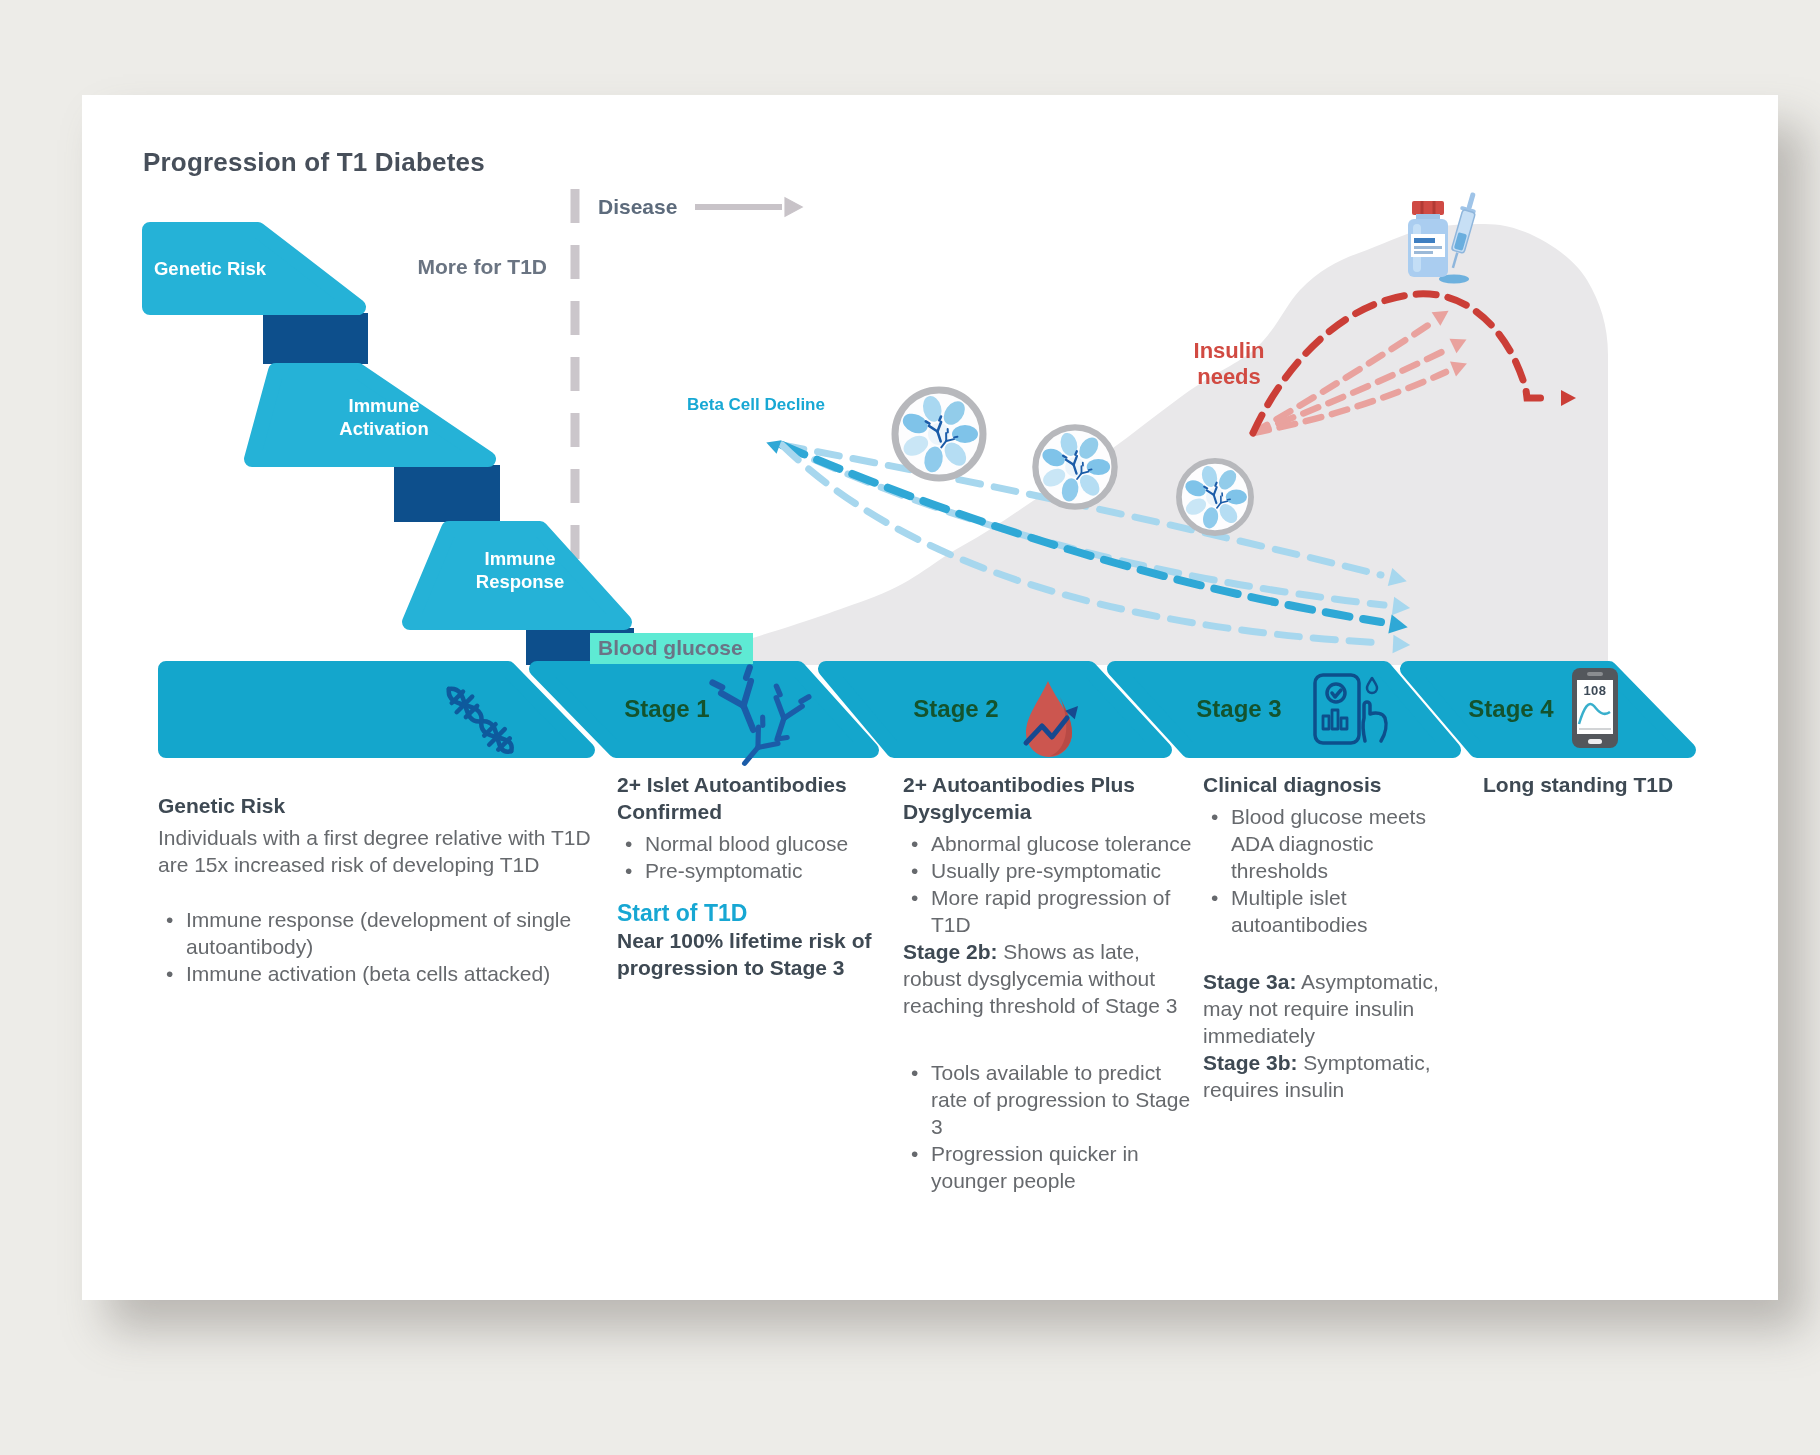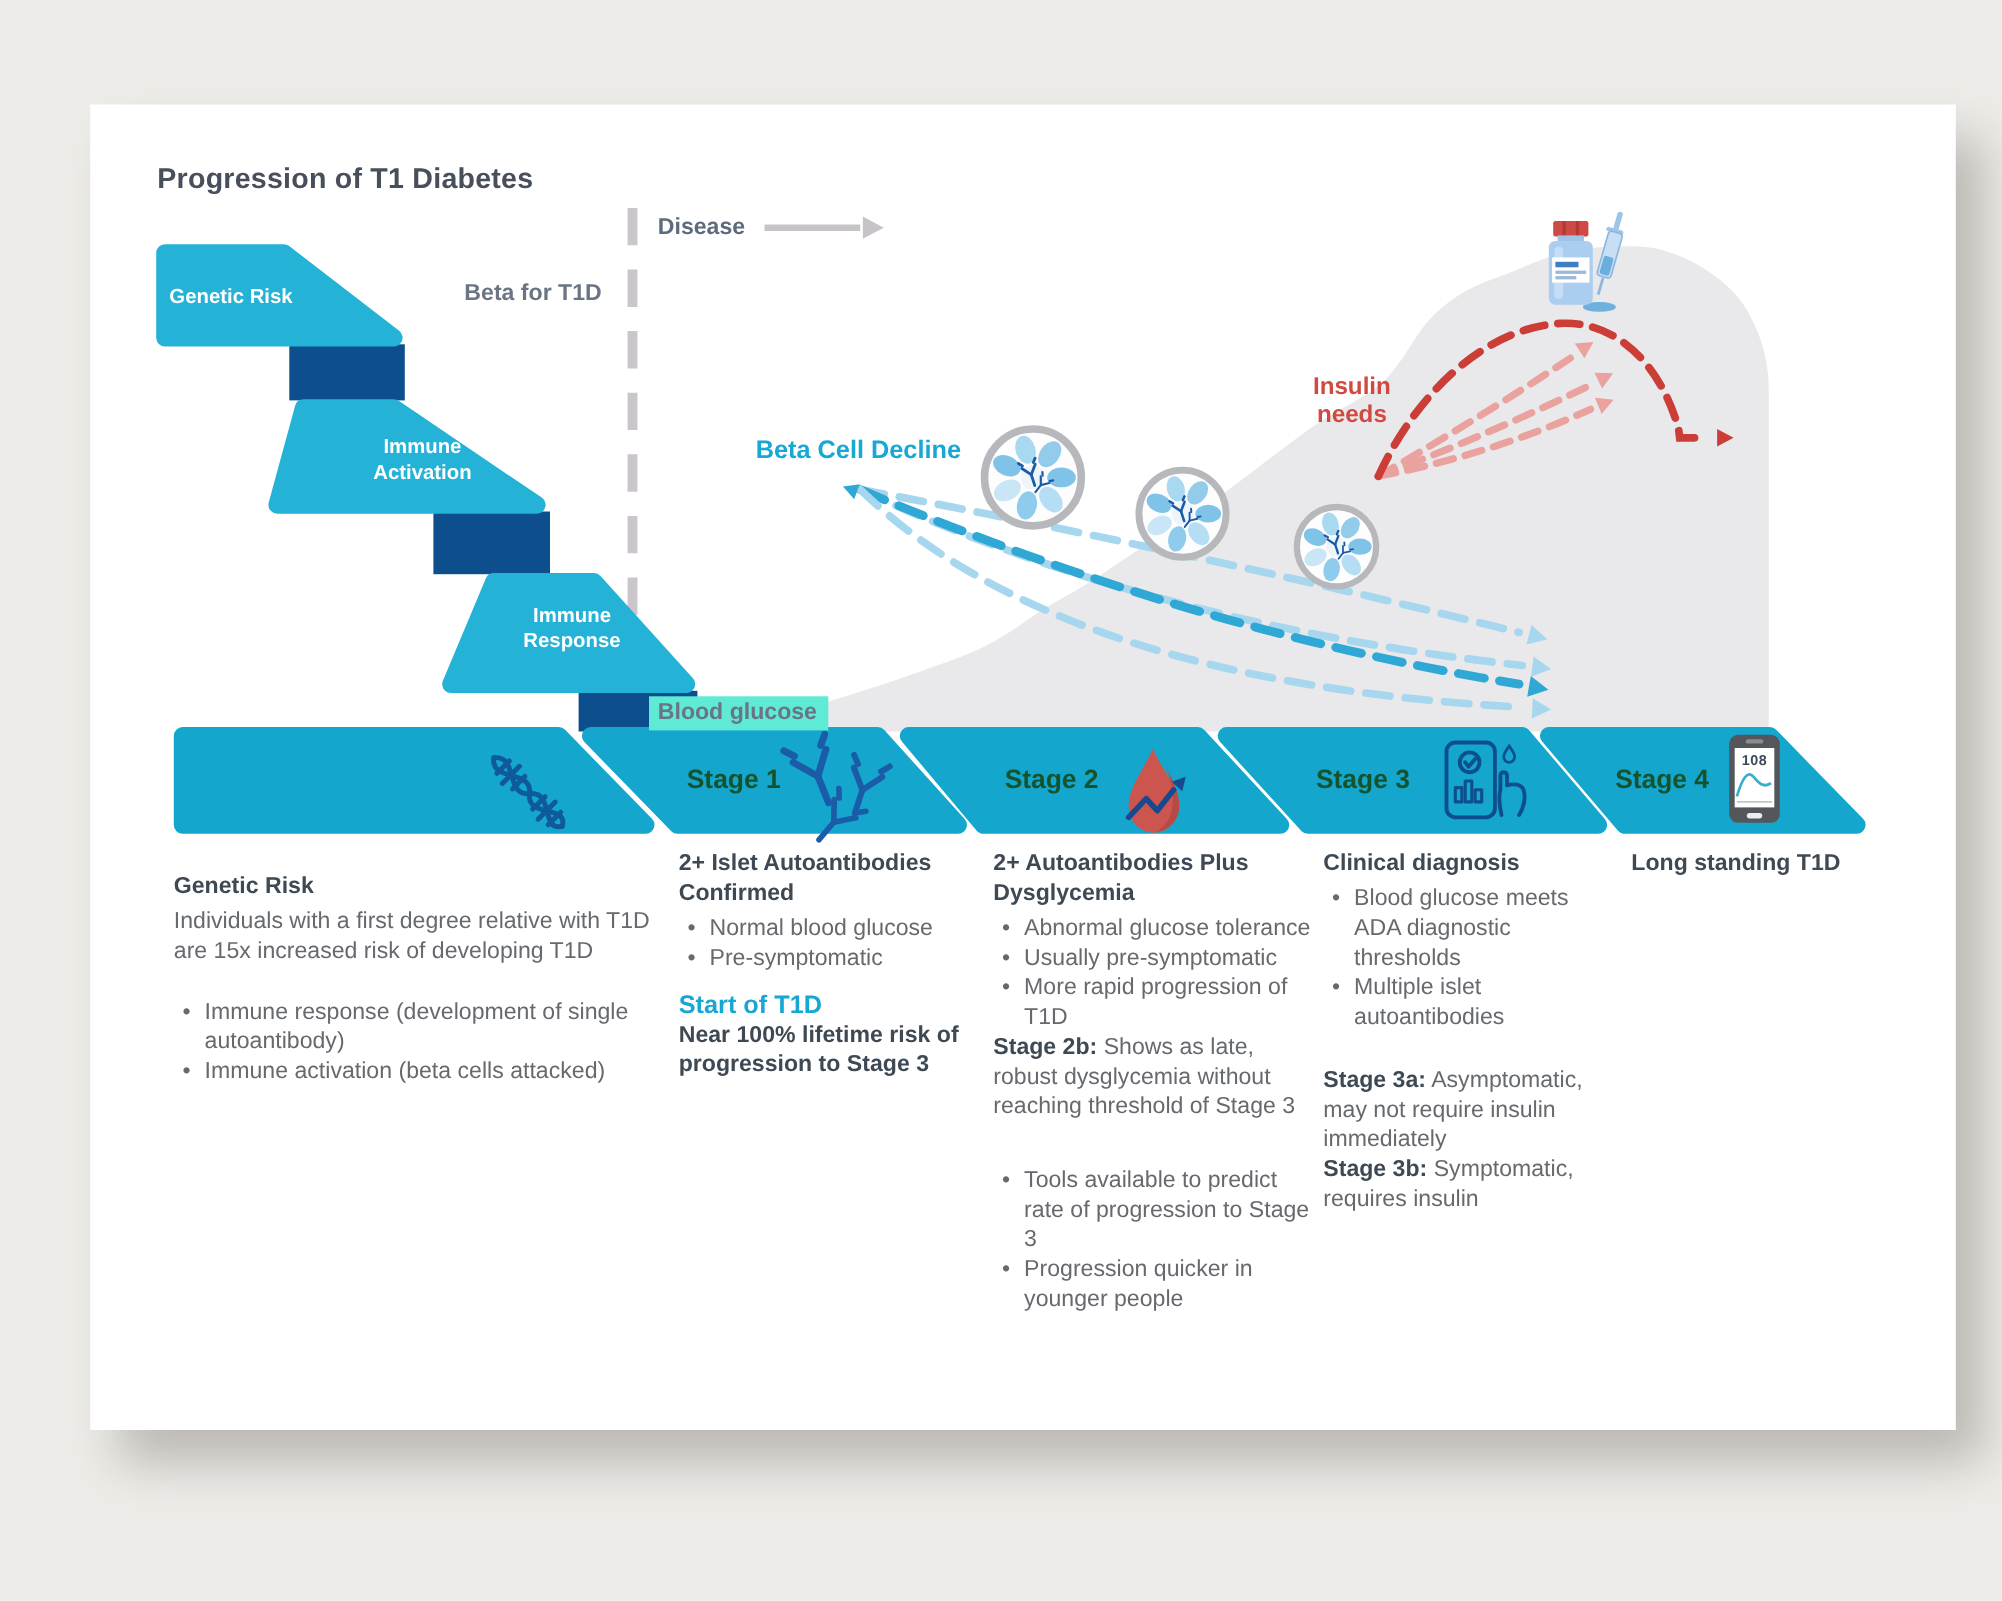--- a/index.html
+++ b/index.html
@@ -6,21 +6,21 @@
     background:#EDECE8;font-family:"Liberation Sans",sans-serif;}
   #card{position:absolute;left:82px;top:95px;width:1696px;height:1205px;background:#ffffff;
     box-shadow:26px 30px 42px rgba(105,100,95,.38);}
   #art{position:absolute;left:0;top:0;width:1648px;height:1205px;}
   .lbl{position:absolute;line-height:1.15;}
   .title{font-size:26px;font-weight:bold;color:#474F5A;letter-spacing:.2px;}
   .grayblue{font-size:21px;font-weight:bold;color:#5D6B7C;}
   .risk{font-size:21px;font-weight:bold;color:#6A7482;text-align:right;}
   .stairlbl{font-size:18.5px;font-weight:bold;color:#ffffff;text-align:center;line-height:1.25;}
   .stagelbl{font-size:24px;font-weight:bold;color:#14532d;text-align:center;}
-  .betalbl{font-size:23px;font-weight:bold;color:#18A8D4;}
+  .betalbl{font-size:17px;font-weight:bold;color:#18A8D4;}
   .insulinlbl{font-size:22px;font-weight:bold;color:#D14A42;text-align:center;line-height:1.18;}
   .bglbl{font-size:21px;font-weight:bold;color:#6B7486;background:#5eead4;padding:3px 10px 4px 8px;}
   .col{position:absolute;font-size:21px;line-height:27px;color:#66696D;}
   .col h3{margin:0 0 5px 0;font-size:21px;line-height:27px;color:#3E4953;font-weight:bold;}
   .col p{margin:0;}
   .bul{display:flex;margin:0;}
   .bul .dot{width:20px;flex:0 0 20px;padding-left:8px;}
   .bul .bt{flex:1;}
   .bullets{margin-top:4px;}
   .b{font-weight:bold;color:#3E4953;white-space:pre-wrap;}
@@ -185,21 +185,21 @@
       <rect x="1505" y="577" width="16" height="4" rx="2" fill="#8A8D90"></rect>
       <rect x="1506" y="644" width="14" height="5" rx="2.5" fill="#FFFFFF" opacity="0.9"></rect>
       <path d="M1497,629 C1502,612 1507,605 1512,611 C1516,616 1521,622 1528,617" stroke="#39AFCC" stroke-width="2.5" fill="none"></path>
       <line x1="1497" y1="634" x2="1529" y2="634" stroke="#C3C6C9" stroke-width="1.5"></line>
     </g>
   </svg>
 
   <div class="lbl title" style="left:61px;top:53px;">Progression of T1 Diabetes</div>
 
   <div class="lbl grayblue" style="left:516px;top:100px;">Disease</div>
-  <div class="lbl risk" style="left:315px;top:160px;width:150px;">Beta for T1D</div>
+  <div class="lbl risk" style="left:315px;top:160px;width:150px;">More for T1D</div>
 
   <div class="lbl stairlbl" style="left:48px;top:162px;width:160px;">
     <div>Genetic Risk</div>
       <div></div>
   </div>
   <div class="lbl stairlbl" style="left:222px;top:299px;width:160px;">
     <div>Immune</div>
       <div>Activation</div>
   </div>
   <div class="lbl stairlbl" style="left:358px;top:452px;width:160px;">

